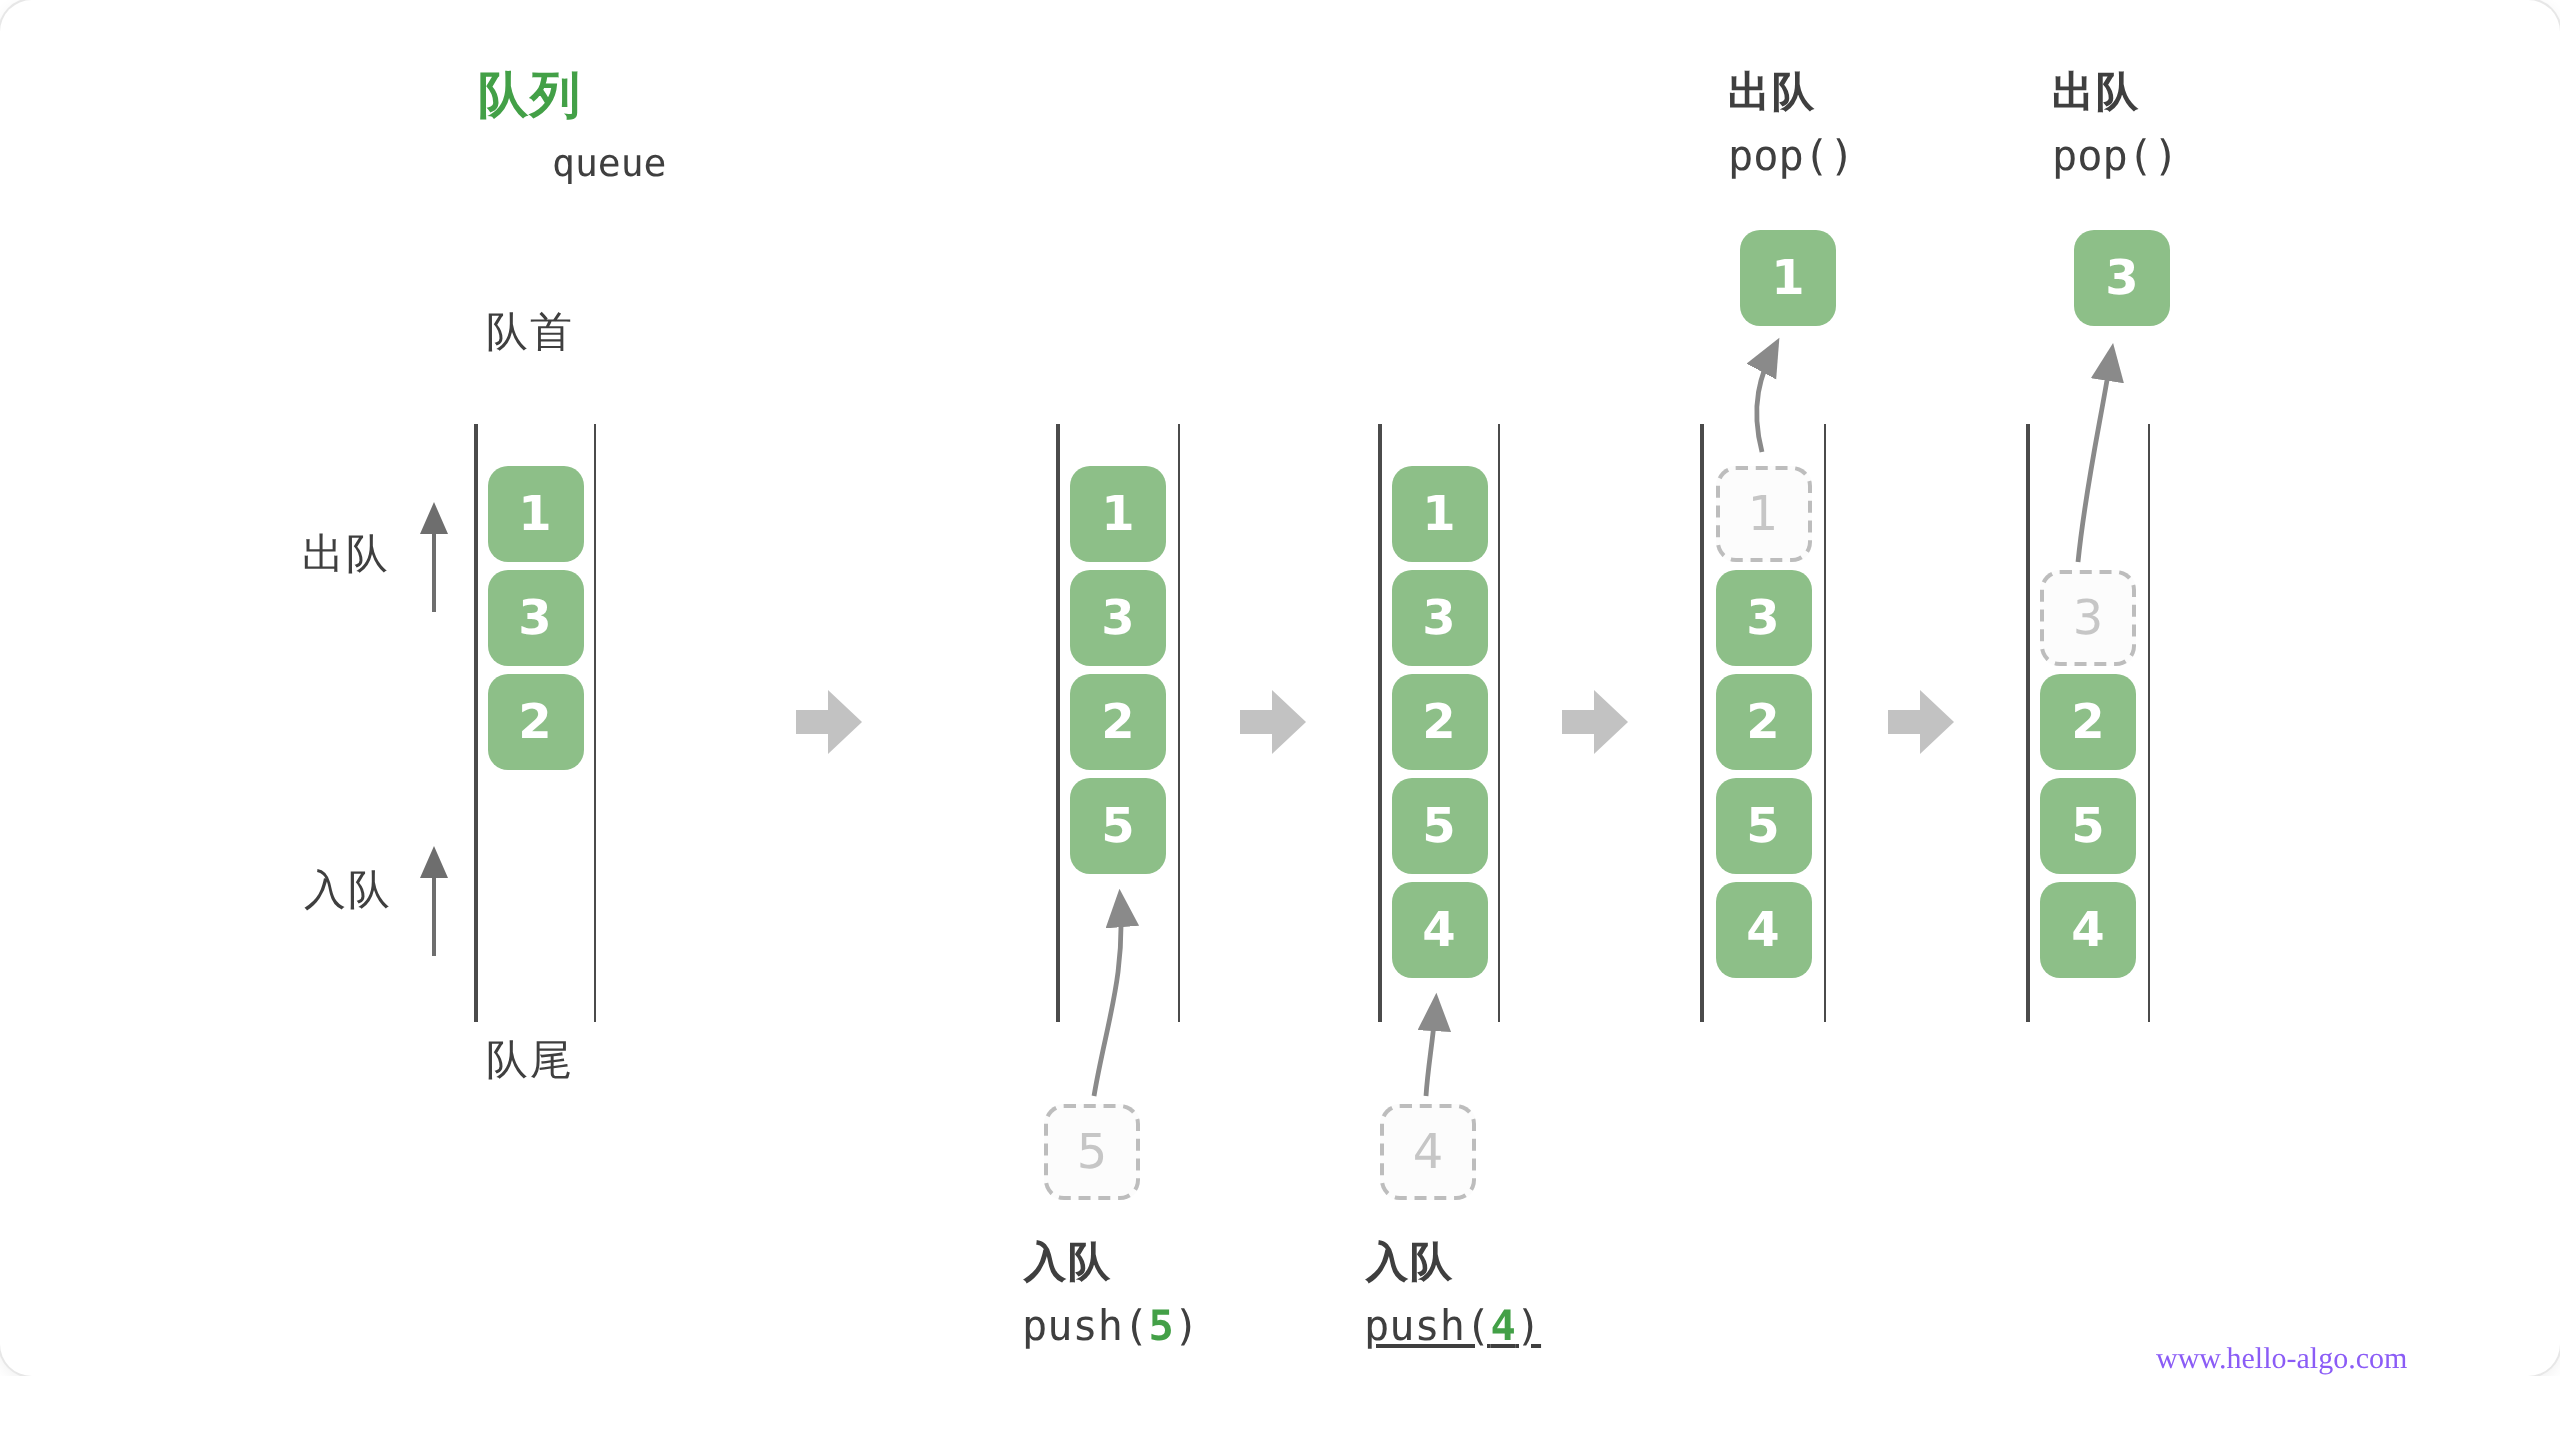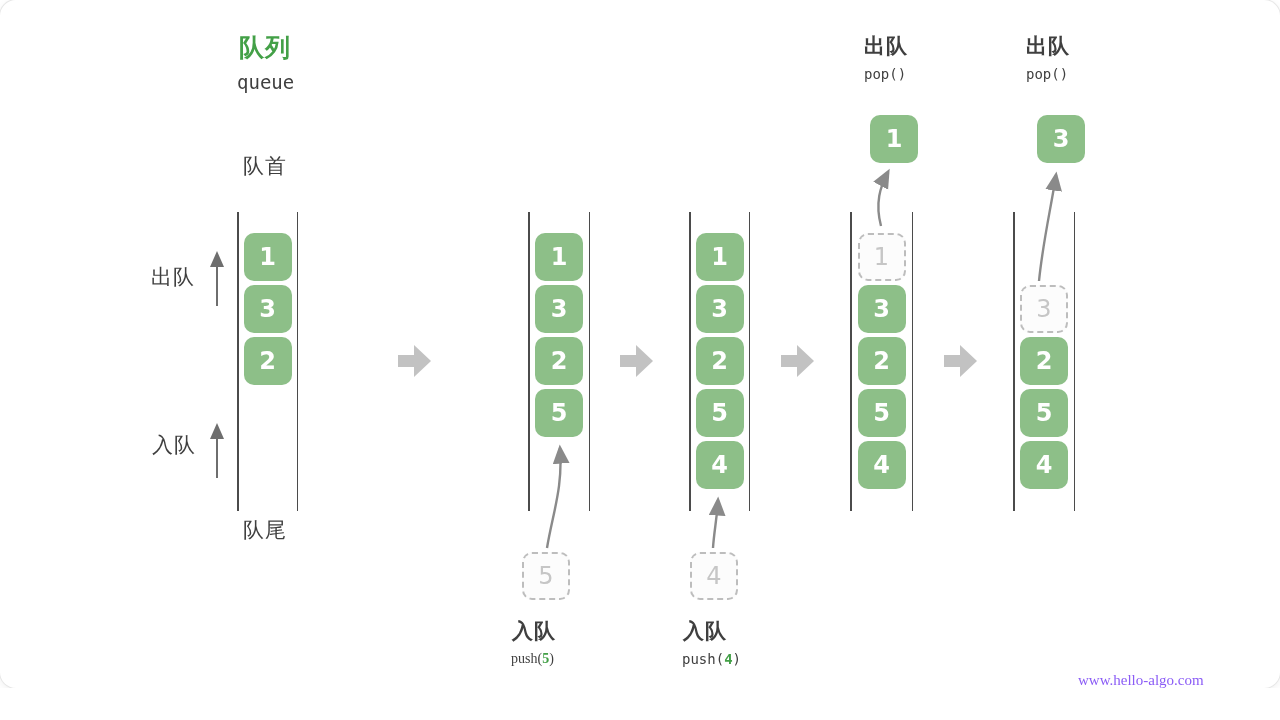--- a/index.html
+++ b/index.html
@@ -7,26 +7,26 @@
     position:relative; width:1280px; height:688px; background:#ffffff;
     border-radius:16px; box-sizing:border-box;
     box-shadow: 0 0 0 1px #e7e7e7, 0 2px 8px rgba(0,0,0,0.07);
     overflow:hidden;
     font-family:"Liberation Sans", sans-serif;
   }
   .abs { position:absolute; }
   .overlay { position:absolute; left:0; top:0; width:1280px; height:720px; pointer-events:none; }
 
   .page-title { font-size:25px; font-weight:700; color:#43A047; letter-spacing:1px; }
-  .page-subtitle { font-family:"DejaVu Sans Mono", monospace; font-size:19px; color:#3F3F3F; }
+  .page-subtitle { font-family:"DejaVu Sans Mono", monospace; font-size:19px; color:#3F3F3F;margin-left:39px; }
 
   .cjk { font-size:21px; font-weight:400; color:#3F3F3F; letter-spacing:1px; }
   .cjk-reg { font-size:21px; font-weight:600; color:#3F3F3F; letter-spacing:1px; }
 
-  .code { font-family:"DejaVu Sans Mono", monospace; font-size:14px; color:#3F3F3F; font-weight:500; }
+  .code { font-family:"DejaVu Sans Mono", monospace; font-size:21px; color:#3F3F3F; font-weight:500; }
   .code .arg { color:#43A047; font-weight:700; }
 
   .queue-col { position:absolute; top:212px; height:299px; }
   .rail { position:absolute; top:0; width:1.5px; height:299px; background:#4B4B4B; }
   .rail.left { left:0; } .rail.right { right:0; }
 
   .cell {
     position:absolute; left:50%; margin-left:-24px; width:48px; height:48px;
     border-radius:10px; background:#8DBF88; color:#ffffff;
     font-family:"DejaVu Sans", sans-serif; font-size:24px; font-weight:700;
@@ -129,24 +129,24 @@
     <div class="cell slot-5">4</div>
   </div>
 
   <div class="cell ghost floating abs" style="left:522px; top:552px;">5</div>
   <div class="cell ghost floating abs" style="left:690px; top:552px;">4</div>
 
   <div class="cell floating abs" style="left:870px; top:115px;">1</div>
   <div class="cell floating abs" style="left:1037px; top:115px;">3</div>
 
   <div class="abs cjk-reg" style="left:512px; top:617px;">入队</div>
-  <div class="abs code" style="left:511px; top:651px;font-family:Liberation Serif, serif;"><span>push(</span><span class="arg">5</span><span>)</span></div>
+  <div class="abs code" style="left:511px; top:651px;"><span>push(</span><span class="arg">5</span><span>)</span></div>
 
   <div class="abs cjk-reg" style="left:683px; top:617px;">入队</div>
-  <div class="abs code" style="left:682px; top:651px;"><span>push(</span><span class="arg">4</span><span>)</span></div>
+  <div class="abs code" style="left:682px; top:651px;text-decoration:underline;"><span>push(</span><span class="arg">4</span><span>)</span></div>
 
   <div class="abs cjk-reg" style="left:864px; top:32px;">出队</div>
   <div class="abs code" style="left:864px; top:66px;">pop()</div>
 
   <div class="abs cjk-reg" style="left:1026px; top:32px;">出队</div>
   <div class="abs code" style="left:1026px; top:66px;">pop()</div>
 
   <div class="abs watermark" style="left:1078px; top:672px;">www.hello-algo.com</div>
 
 </div>

